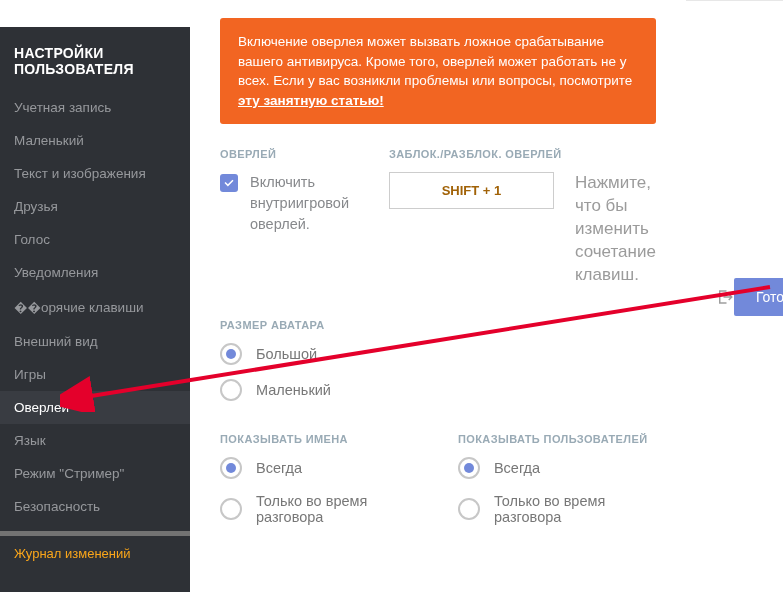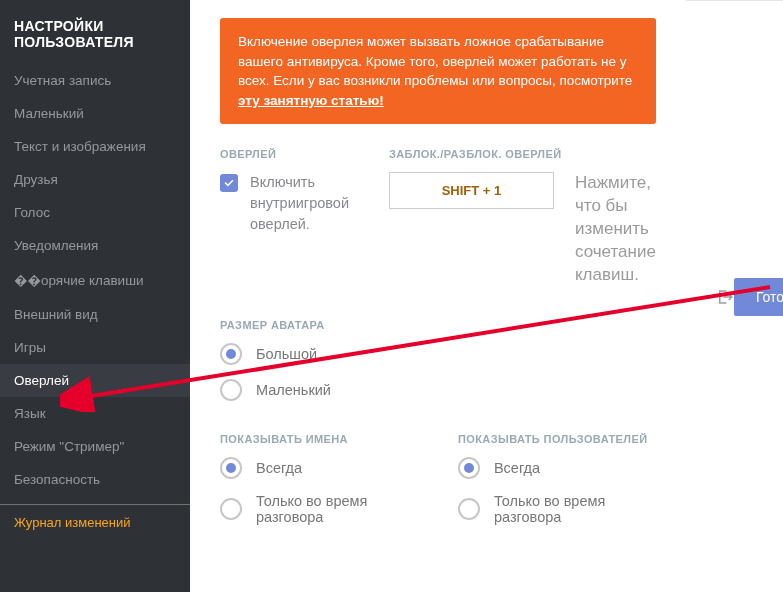--- a/index.html
+++ b/index.html
@@ -4,34 +4,34 @@
 <style>
   * { box-sizing: border-box; margin: 0; padding: 0; }
   body {
     font-family: -apple-system, "Segoe UI", Helvetica, Arial, sans-serif;
     width: 783px; height: 592px; overflow: hidden;
     display: flex; background: #fff;
     position: relative;
   }
   .sidebar {
     width: 190px; background: #2e3136; color: #87898c;
-    padding: 18px 0 0 0; flex-shrink: 0;
+    padding: 18px 0 0 0; flex-shrink: 0; margin-top: 27px;
   }
   .sidebar-title {
     color: #fff; font-weight: 700; font-size: 14px;
     padding: 0 16px 14px 14px; letter-spacing: 0.3px;
   }
   .nav-item {
     padding: 9px 16px 9px 14px; font-size: 13.5px; cursor: pointer;
     color: #96989c;
   }
   .nav-item.active { background: #393c42; color: #fff; }
   .changelog {
     padding: 10px 16px 10px 14px; font-size: 13px;
-    color: #faa61a; border-top: 1px solid #737373; margin-top: 8px;
+    color: #faa61a; border-top: 5px solid #737373; margin-top: 8px;
   }
   .main {
     flex: 1; display: flex; flex-direction: row; position: relative;
     background: #fff;
   }
   .content {
     flex: 1; padding: 18px 30px 10px 30px; overflow: hidden;
   }
   .warning {
     background: #f26522; color: #fff; font-size: 13.5px;

